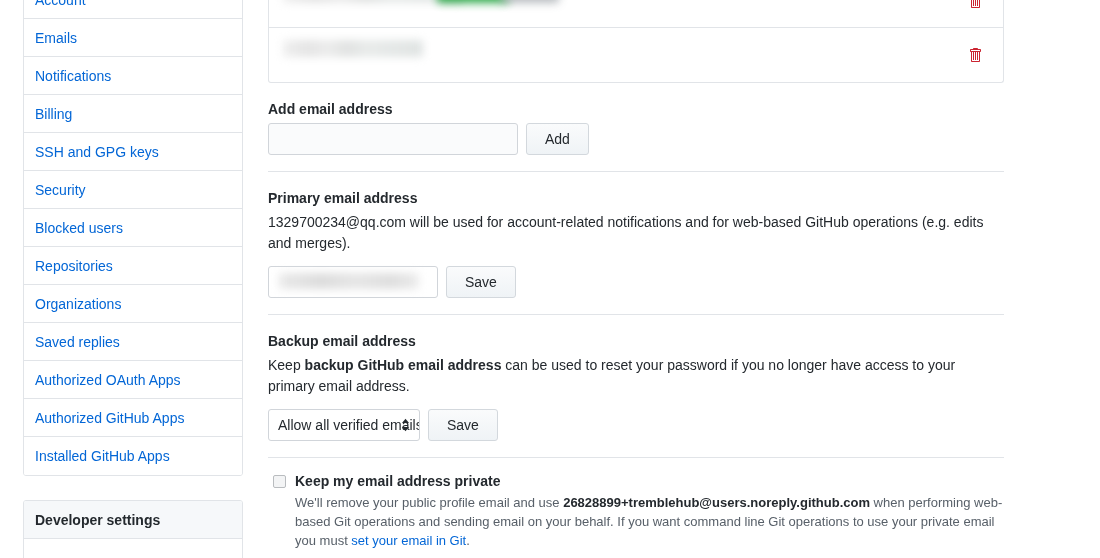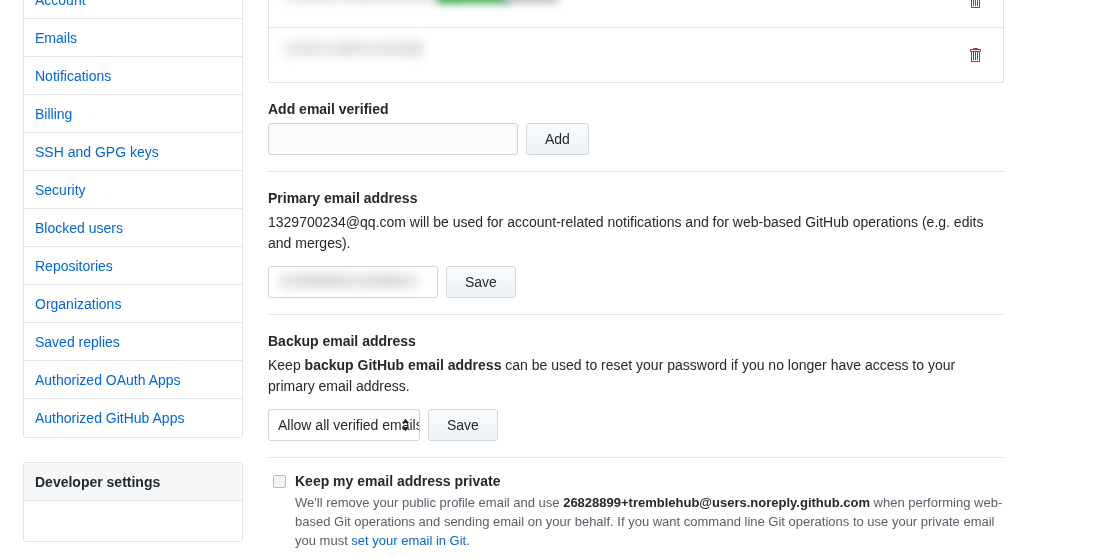--- a/index.html
+++ b/index.html
@@ -296,20 +296,21 @@
       <a class="nav-item">Notifications</a>
       <a class="nav-item">Billing</a>
       <a class="nav-item">SSH and GPG keys</a>
       <a class="nav-item">Security</a>
       <a class="nav-item">Blocked users</a>
       <a class="nav-item">Repositories</a>
       <a class="nav-item">Organizations</a>
       <a class="nav-item">Saved replies</a>
       <a class="nav-item">Authorized OAuth Apps</a>
       <a class="nav-item">Authorized GitHub Apps</a>
+      <a class="nav-item">Installed GitHub Apps</a>
     </nav>
 
     <div class="dev-box">
       <div class="dev-header">Developer settings</div>
       <div class="dev-body"></div>
     </div>
   </div>
 
   <div class="main">
 
@@ -331,21 +332,21 @@
         <button class="trash-btn">
           <svg width="14" height="16" viewBox="0 0 14 16">
             <path fill="#cb2431" d="M11 2H9c0-.55-.45-1-1-1H5c-.55 0-1 .45-1 1H2c-.55 0-1 .45-1 1v1c0 .55.45 1 1 1v9c0 .55.45 1 1 1h7c.55 0 1-.45 1-1V5c.55 0 1-.45 1-1V3c0-.55-.45-1-1-1zm-1 12H3V5h1v8h1V5h1v8h1V5h1v8h1V5h1v9zm1-10H2V3h9v1z"></path>
           </svg>
         </button>
       </div>
 
     </div>
 
     <div class="section">
-      <div class="section-title">Add email verified</div>
+      <div class="section-title">Add email address</div>
       <div class="form-row">
         <input class="text-input" type="text" placeholder="" style="">
         <button class="btn">Add</button>
       </div>
       <hr class="hr">
     </div>
 
     <div class="section">
       <div class="section-title">Primary email address</div>
       <p class="section-desc"><span>1329700234@qq.com</span><span> will be used for account-related notifications and for web-based GitHub operations (e.g. edits and merges).</span></p>

